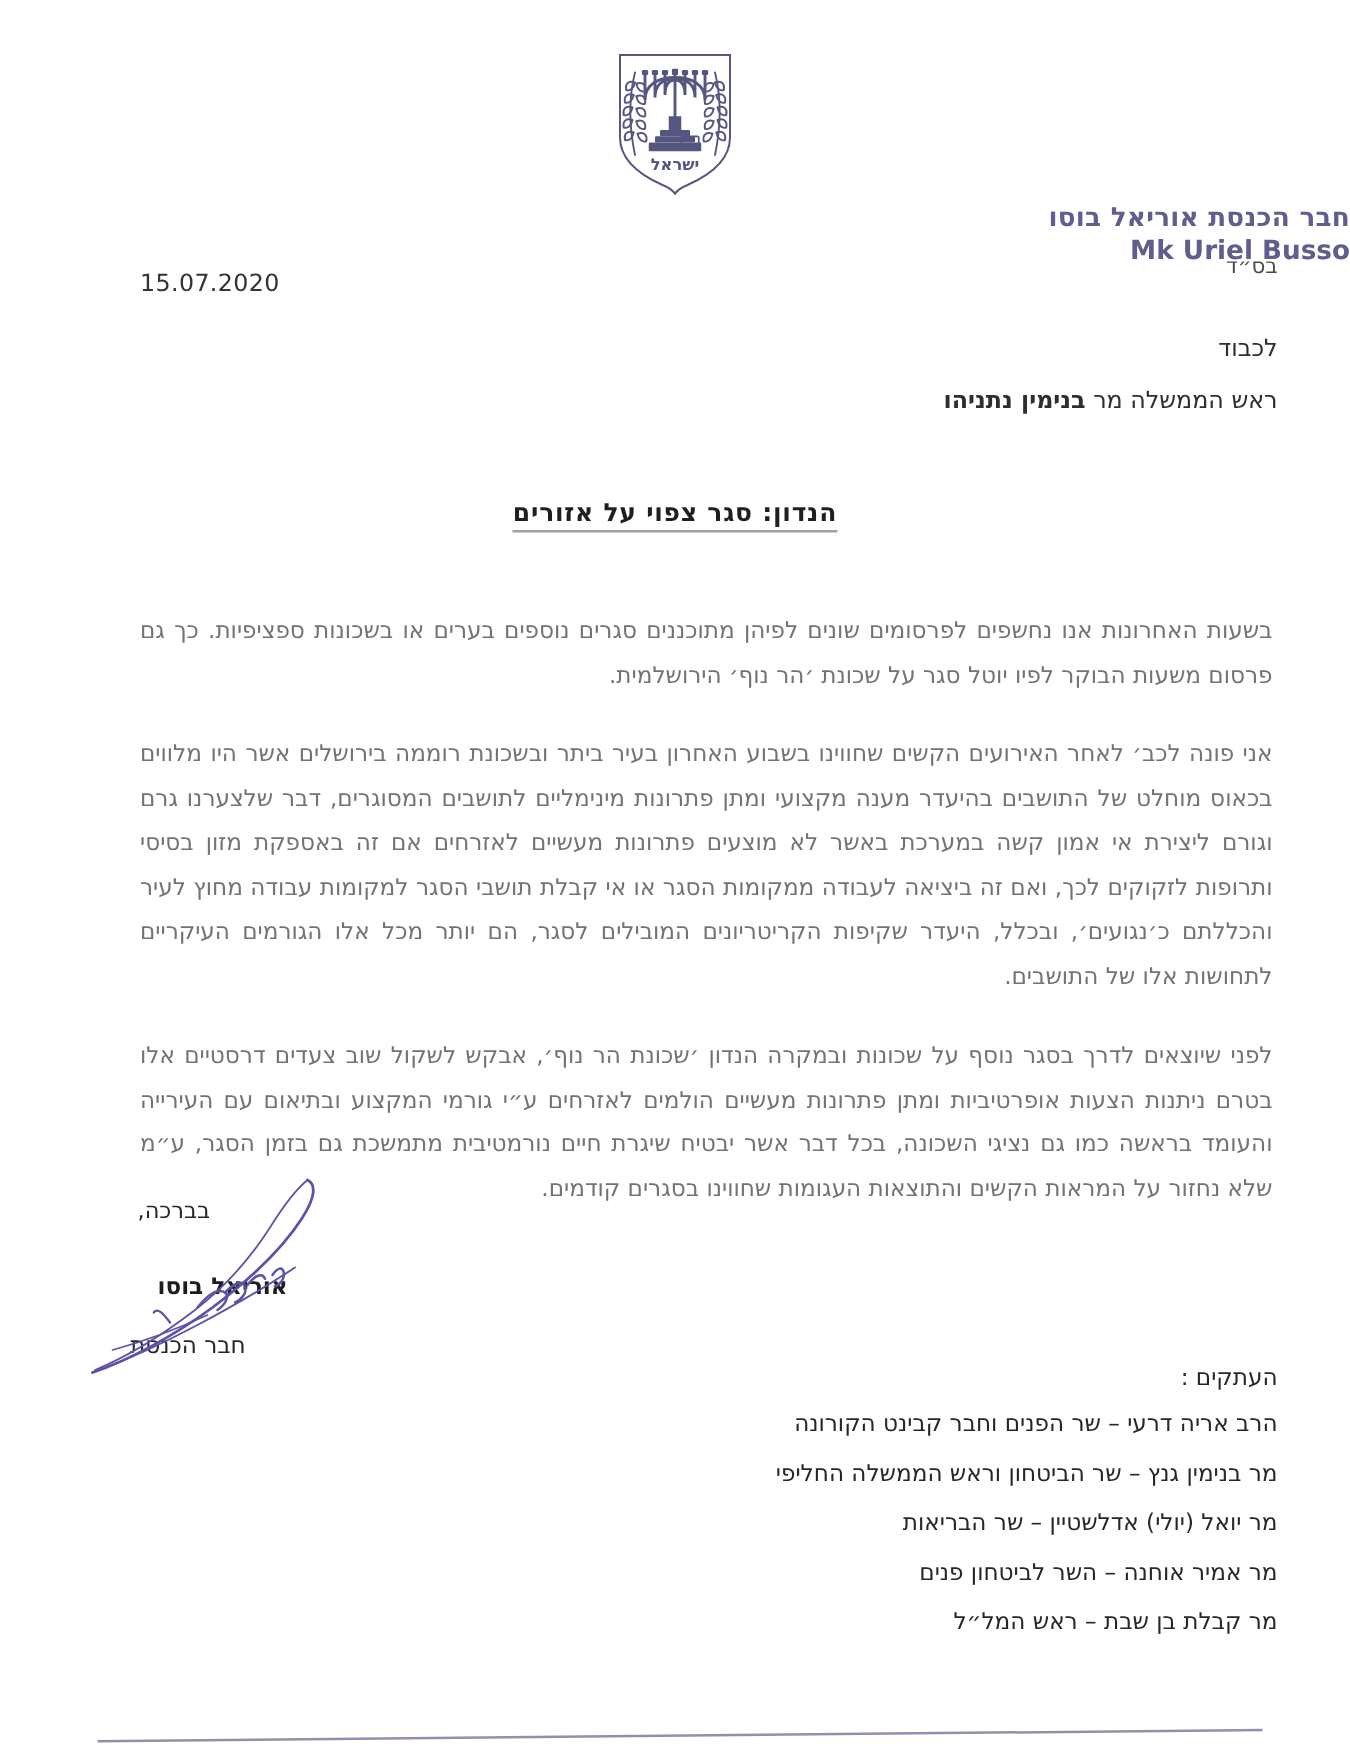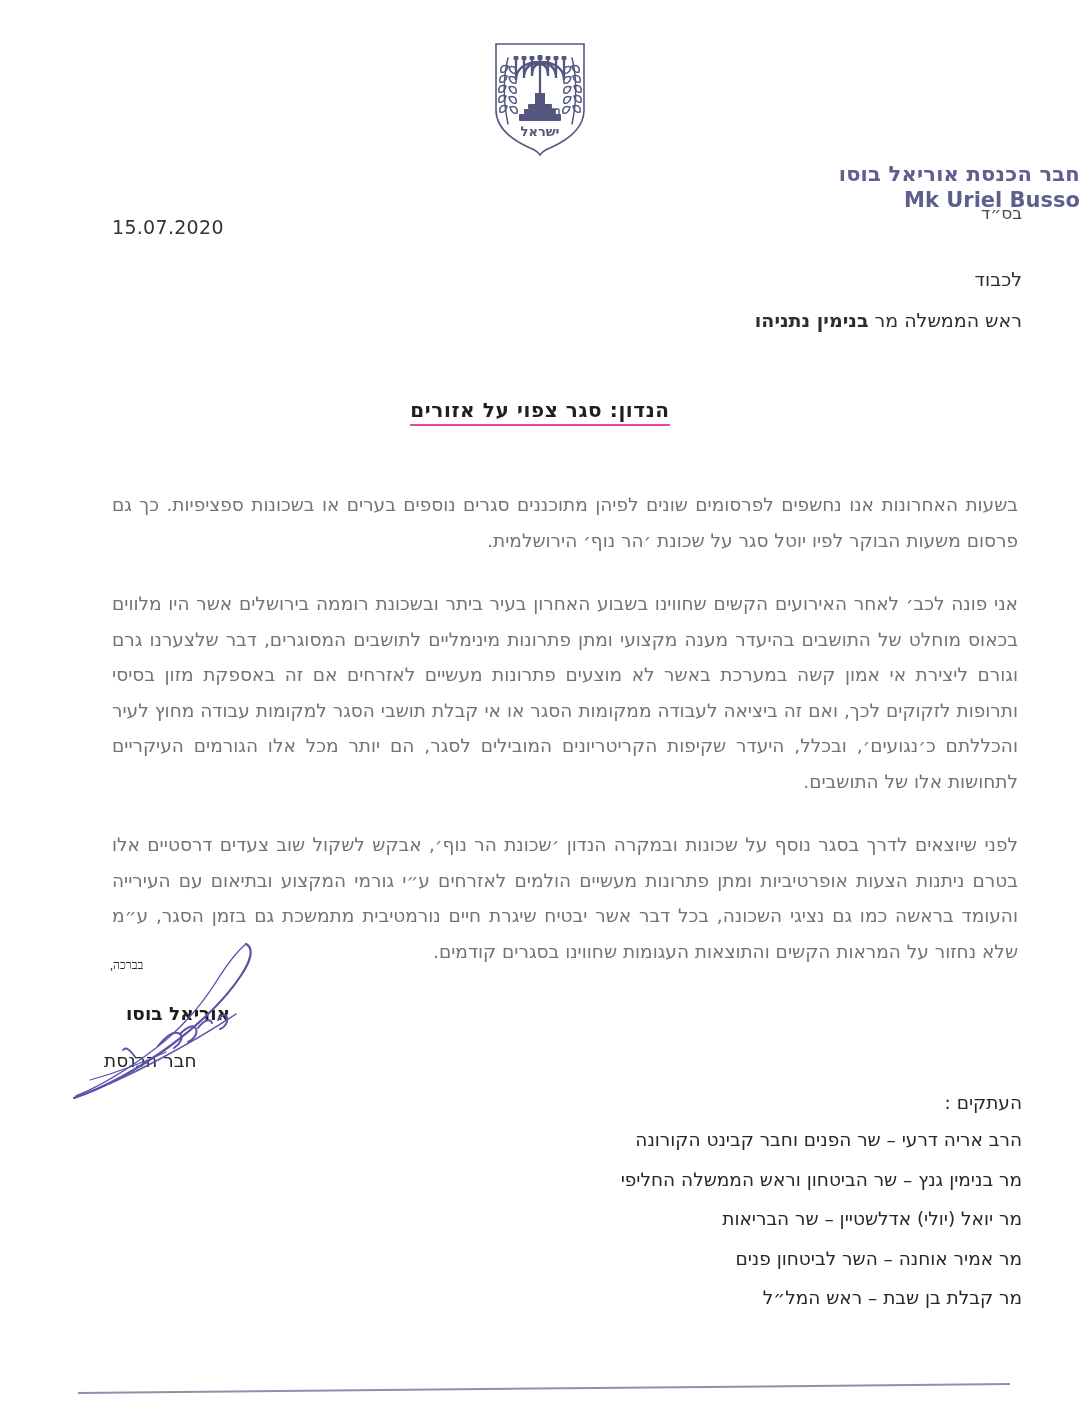--- a/index.html
+++ b/index.html
@@ -95,21 +95,21 @@
     top: 398px;
     left: 0;
     width: 100%;
     text-align: center;
     direction: rtl;
   }
   .subject span {
     font-size: 20px;
     font-weight: bold;
     color: #1f1f1f;
-    border-bottom: 2px solid #ec4899;
+    border-bottom: 2px solid #a3a3a3;
     padding-bottom: 2px;
     letter-spacing: 0.6px;
   }
 
   
   .body {
     position: absolute;
     top: 487px;
     right: 62px;
     left: 112px;
@@ -129,25 +129,24 @@
   
   .sign-block {
     position: absolute;
     top: 958px;
     left: 96px;
     width: 230px;
     direction: rtl;
     text-align: left;
   }
   .sign-regards {
-    font-size: 12px;
+    font-size: 18px;
     color: #272727;
-    margin-bottom: 30px;
+    margin-bottom: 40px;
     padding-left: 14px;
-    font-family: Liberation Serif, serif;
   }
   .sign-name {
     font-size: 18.5px;
     font-weight: bold;
     color: #1d1d1d;
     margin-bottom: 26px;
     padding-left: 6px;
     margin-left: 24px;
   }
   .sign-title {

